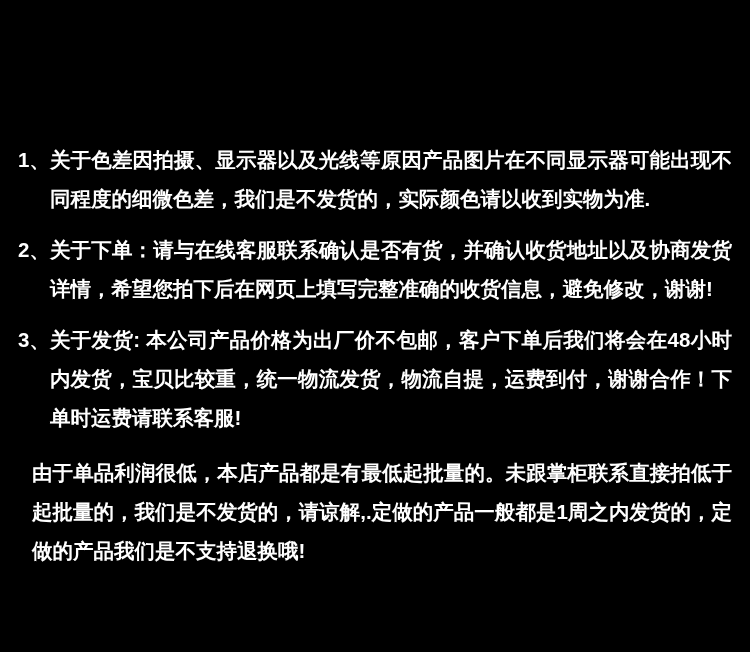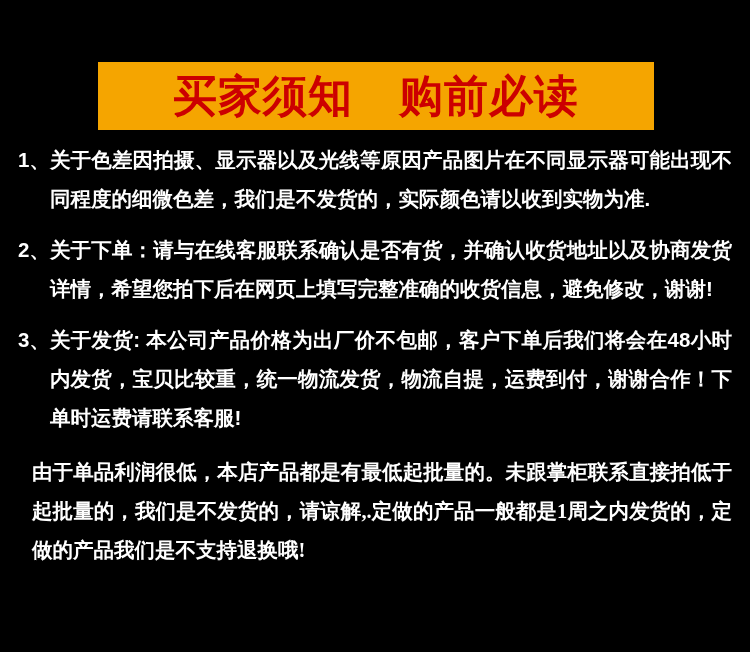--- a/index.html
+++ b/index.html
@@ -69,37 +69,30 @@
     padding-right: 0px;
   }
   .para .body {
     flex: 1 1 auto;
     text-align: justify;
     text-justify: inter-ideograph;
   }
   .para.noindent {
     padding-left: 14px;
     margin-top: 16px;
-    font-family: Liberation Serif, serif;
   }
   .para.p3 {
     margin-top: 4px;
   }
 </style>
 </head>
 <body>
 
 <div class="page">
 
-  <div class="banner">
-    <div class="banner-inner">
-      <span class="banner-text">买家须知</span>
-      <span class="banner-text">购前必读</span>
-    </div>
-  </div>
 
   <div class="content">
 
     <div class="para p1">
       <span class="marker">1、</span>
       <span class="body">关于色差因拍摄、显示器以及光线等原因产品图片在不同显示器可能出现不同程度的细微色差，我们是不发货的，实际颜色请以收到实物为准.</span>
     </div>
 
     <div class="para p2">
       <span class="marker">2、</span>

